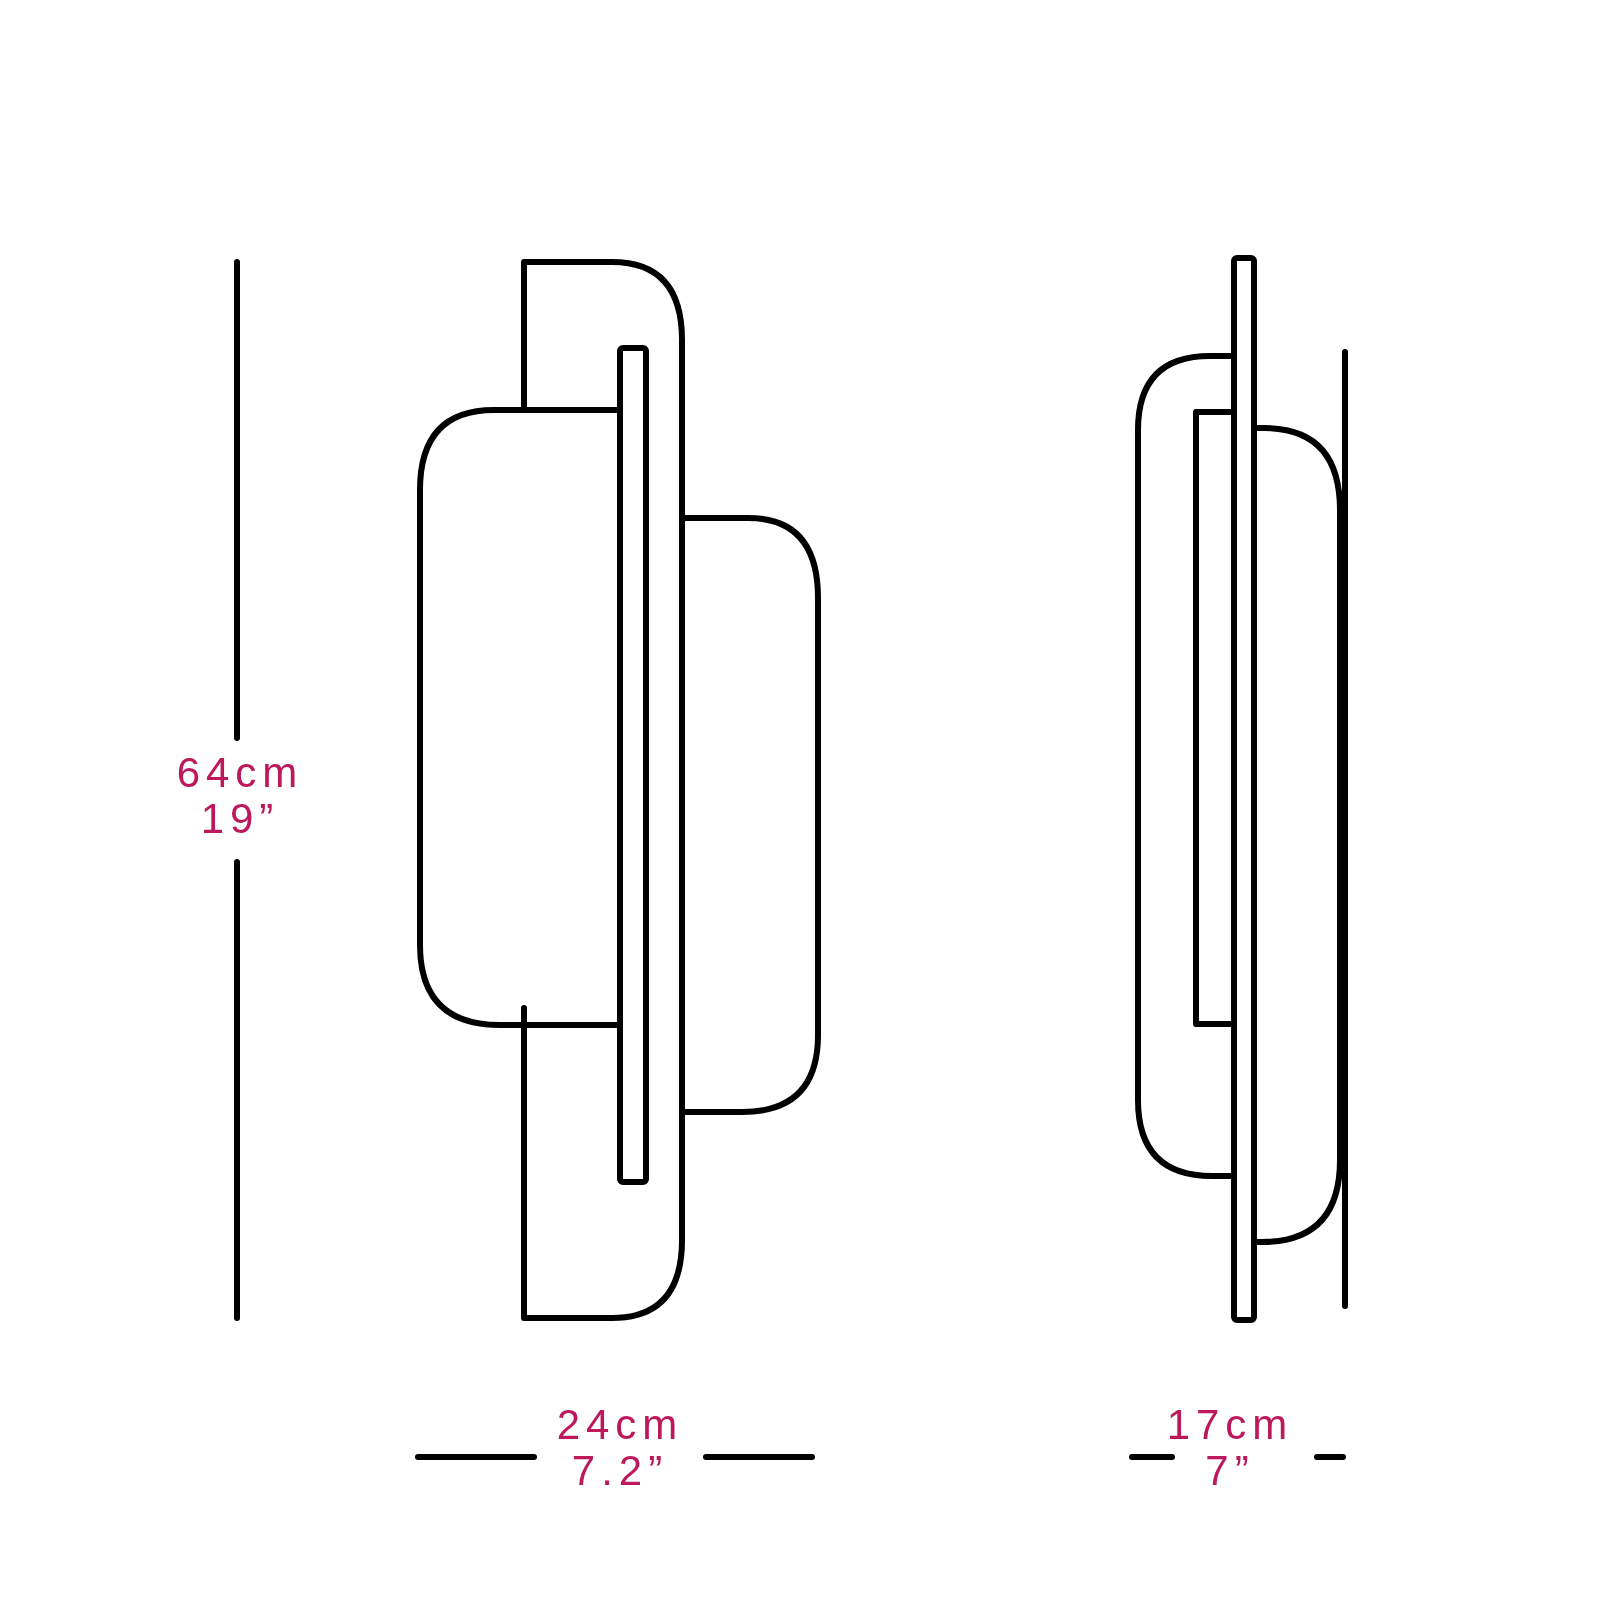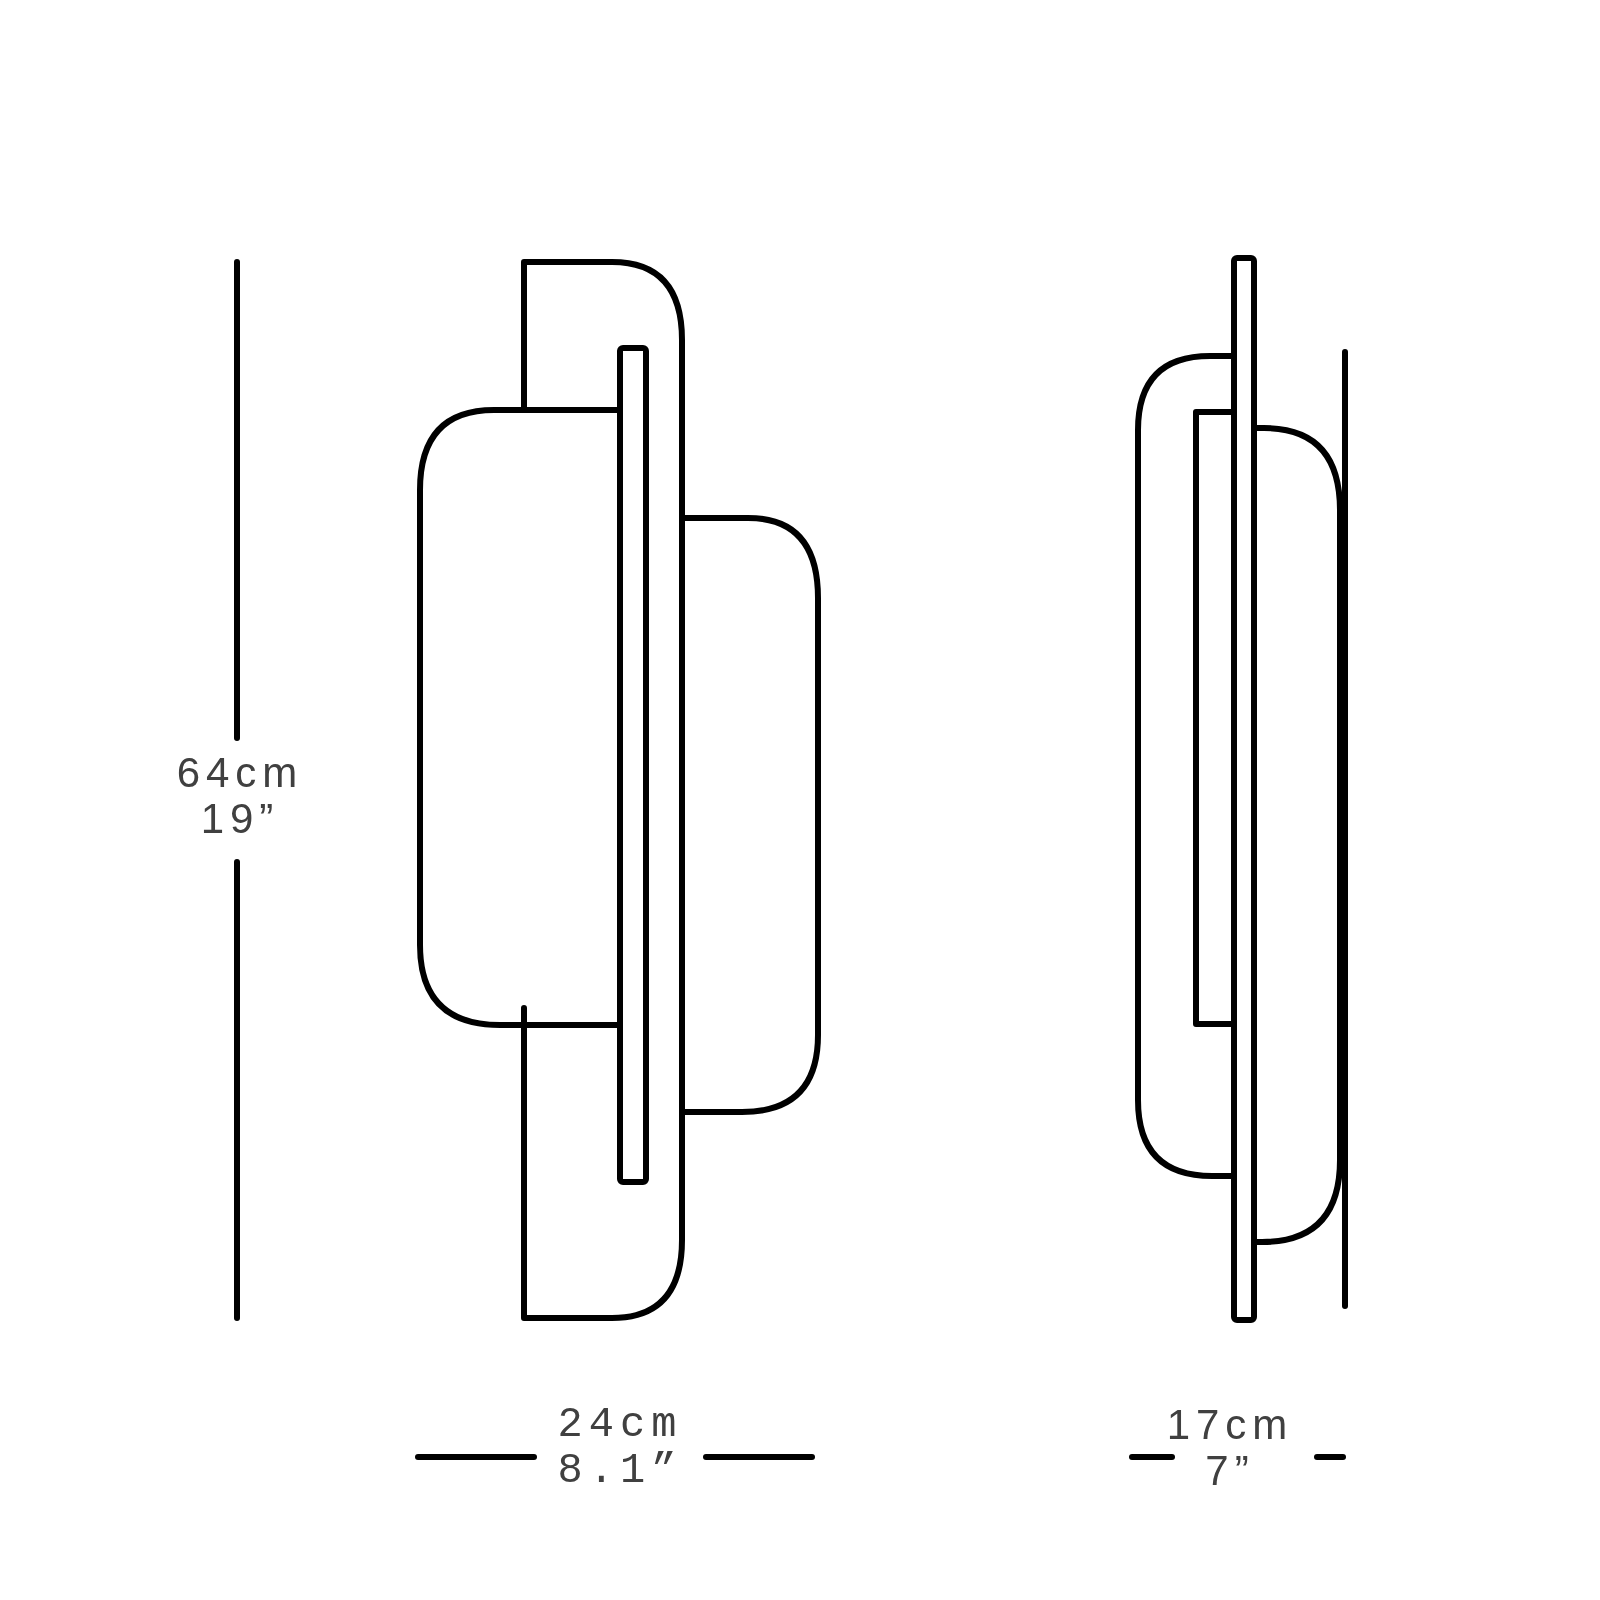--- a/index.html
+++ b/index.html
@@ -1,21 +1,21 @@
 <!DOCTYPE html>
 <html><head>
   <meta charset="utf-8">
   <style>
     html, body { margin: 0; padding: 0; background: #ffffff; }
     body { width: 1600px; height: 1600px; position: relative; overflow: hidden; font-family: "Liberation Sans", sans-serif; }
     .canvas { position: absolute; left: 0; top: 0; width: 1600px; height: 1600px; }
-    .label { position: absolute; font-family: "Liberation Sans", sans-serif; font-size: 42px; color: #404040; letter-spacing: 6px; text-align: center; line-height: 46px; white-space: nowrap; }
+    .label { position: absolute; font-family: "Liberation Sans", sans-serif; font-size: 42px; color: #be185d; letter-spacing: 6px; text-align: center; line-height: 46px; white-space: nowrap; }
     .label span { display: block; }
     #height-label { left: 160px; top: 750px; width: 160px; }
-    #width-label { left: 520px; top: 1402px; width: 200px; font-family: Liberation Mono, monospace; }
+    #width-label { left: 520px; top: 1402px; width: 200px; }
     #depth-label { left: 1140px; top: 1402px; width: 180px; }
   </style>
 </head>
 <body>
 
 <svg class="canvas" viewBox="0 0 1600 1600" xmlns="http://www.w3.org/2000/svg">
   <g fill="none" stroke="#000" stroke-width="6" stroke-linejoin="round" stroke-linecap="round">
 
     <g>
       <line x1="237" y1="262" x2="237" y2="738"></line>
@@ -59,19 +59,19 @@
   </g>
 </svg>
 
 <div class="label" id="height-label">
   <span>64cm</span>
   <span>19”</span>
 </div>
 
 <div class="label" id="width-label">
   <span>24cm</span>
-  <span>8.1”</span>
+  <span>7.2”</span>
 </div>
 
 <div class="label" id="depth-label">
   <span>17cm</span>
   <span>7”</span>
 </div>
 
 </body></html>

